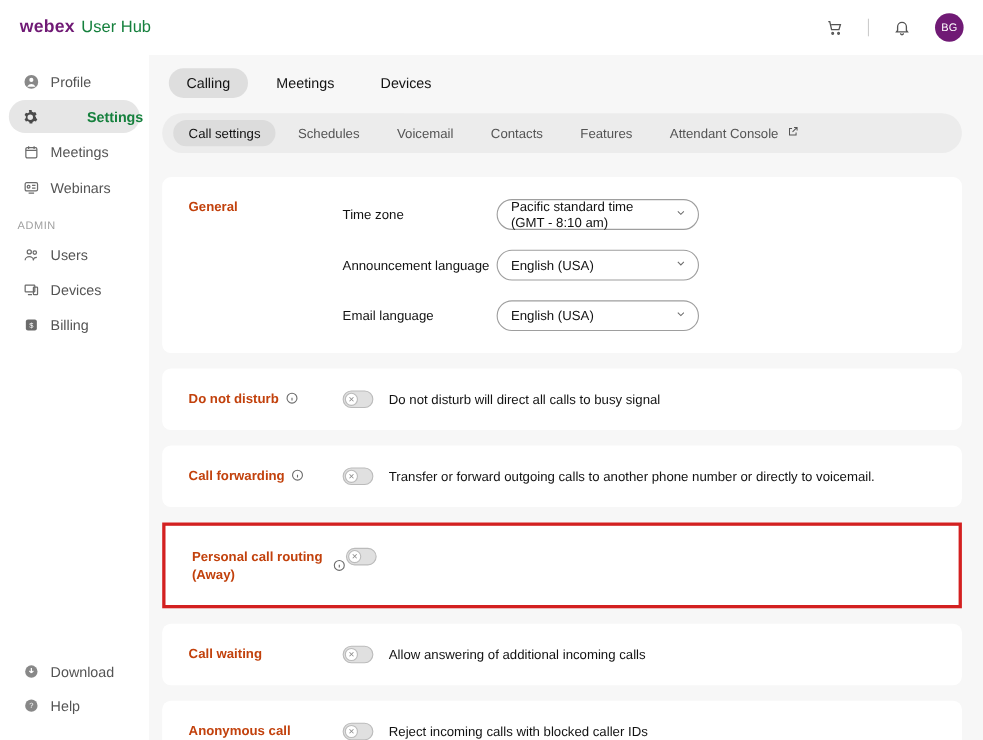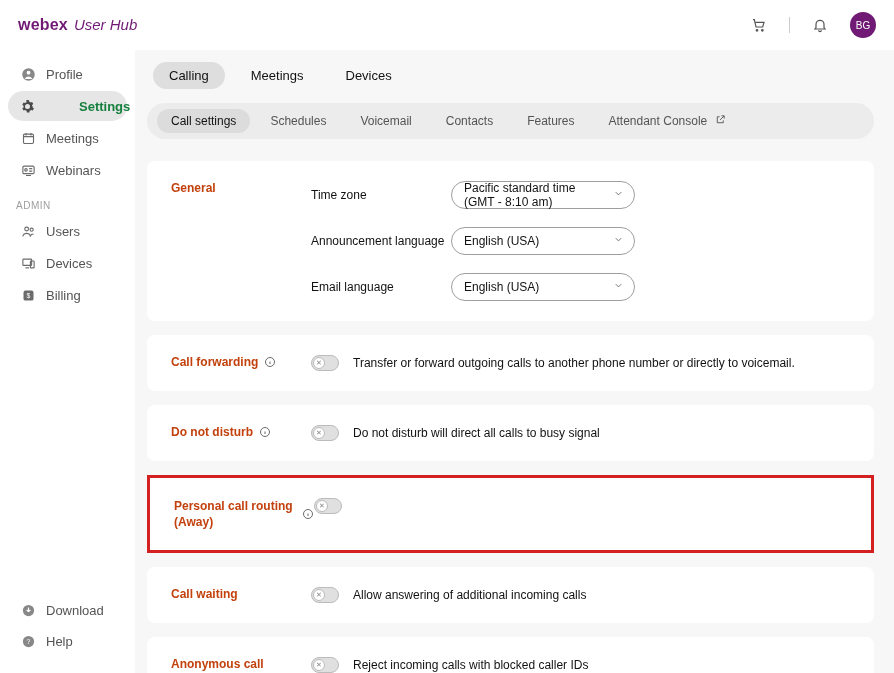--- a/index.html
+++ b/index.html
@@ -11,21 +11,21 @@
     }
     .app { display: flex; flex-direction: column; width: 894px; height: 673px; }
     
     
     .header {
       display: flex; align-items: center; justify-content: space-between;
       padding: 10px 18px; height: 50px;
     }
     .logo-area { display: flex; align-items: baseline; gap: 6px; }
     .logo-webex { font-weight: 700; font-size: 16px; color: #701a75; letter-spacing: 0.2px; }
-    .logo-userhub { font-weight: 400; font-size: 15px; color: #701a75; font-style: italic; }
+    .logo-userhub { font-weight: 400; font-size: 15px; color: #15803d; }
     .header-right { display: flex; align-items: center; gap: 22px; }
     .header-divider { width: 1px; height: 16px; background: #ccc; }
     .avatar-badge {
       width: 26px; height: 26px; border-radius: 50%; background: #701a75;
       display: flex; align-items: center; justify-content: center;
       color: #fff; font-size: 10px; font-weight: 500;
     }
     .header-icon { width: 16px; height: 16px; color: #545454; display: flex; align-items: center; cursor: pointer; }
     
     
@@ -288,53 +288,53 @@
                     </svg></span>
               </div>
             </div>
           </div>
         </div>
       </div>
 
       <div class="card">
         <div class="row-grid tight">
           <div class="row-title">
+            <span>Do not disturb</span>
+            <span class="info-icon">
+              <svg viewBox="0 0 24 24" width="12" height="12" fill="none" stroke="currentColor" stroke-width="2">
+                  <circle cx="12" cy="12" r="9"></circle>
+                  <path d="M12 8h.01M12 11v5"></path>
+                </svg>
+            </span>
+          </div>
+          <div class="toggle-row">
+            <div class="toggle">
+                <div class="knob">✕</div>
+              </div>
+            <div class="toggle-desc">Do not disturb will direct all calls to busy signal</div>
+          </div>
+        </div>
+      </div>
+
+      <div class="card">
+        <div class="row-grid tight">
+          <div class="row-title">
             <span>Call forwarding</span>
             <span class="info-icon">
               <svg viewBox="0 0 24 24" width="12" height="12" fill="none" stroke="currentColor" stroke-width="2">
                   <circle cx="12" cy="12" r="9"></circle>
                   <path d="M12 8h.01M12 11v5"></path>
                 </svg>
             </span>
           </div>
           <div class="toggle-row">
             <div class="toggle">
                 <div class="knob">✕</div>
               </div>
             <div class="toggle-desc">Transfer or forward outgoing calls to another phone number or directly to voicemail.</div>
-          </div>
-        </div>
-      </div>
-
-      <div class="card">
-        <div class="row-grid tight">
-          <div class="row-title">
-            <span>Do not disturb</span>
-            <span class="info-icon">
-              <svg viewBox="0 0 24 24" width="12" height="12" fill="none" stroke="currentColor" stroke-width="2">
-                  <circle cx="12" cy="12" r="9"></circle>
-                  <path d="M12 8h.01M12 11v5"></path>
-                </svg>
-            </span>
-          </div>
-          <div class="toggle-row">
-            <div class="toggle">
-                <div class="knob">✕</div>
-              </div>
-            <div class="toggle-desc">Do not disturb will direct all calls to busy signal</div>
           </div>
         </div>
       </div>
 
       <div class="card highlighted">
         <div class="row-grid tight">
           <div class="row-title" style="line-height:1.35;">
             <span>Personal call routing (Away)</span>
             <span class="info-icon">
               <svg viewBox="0 0 24 24" width="12" height="12" fill="none" stroke="currentColor" stroke-width="2">

